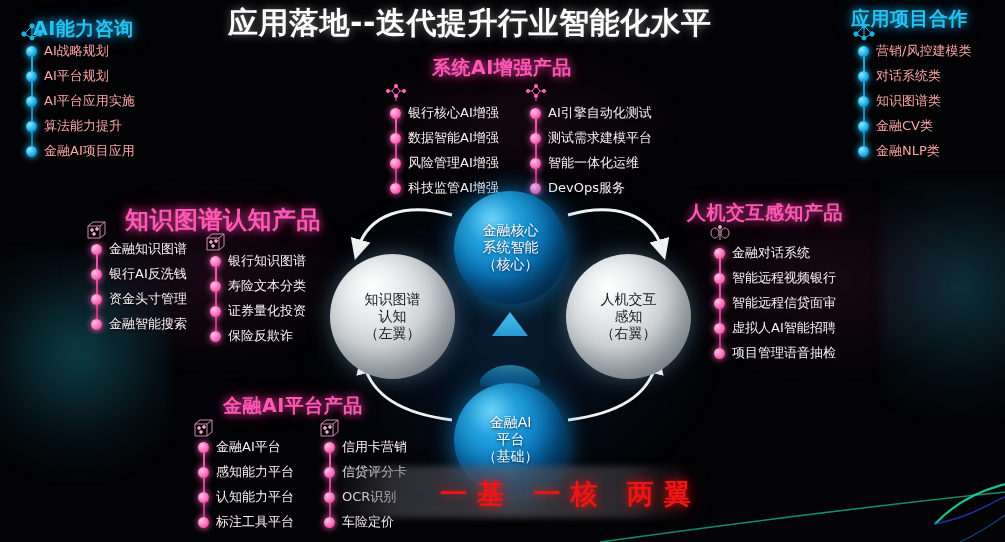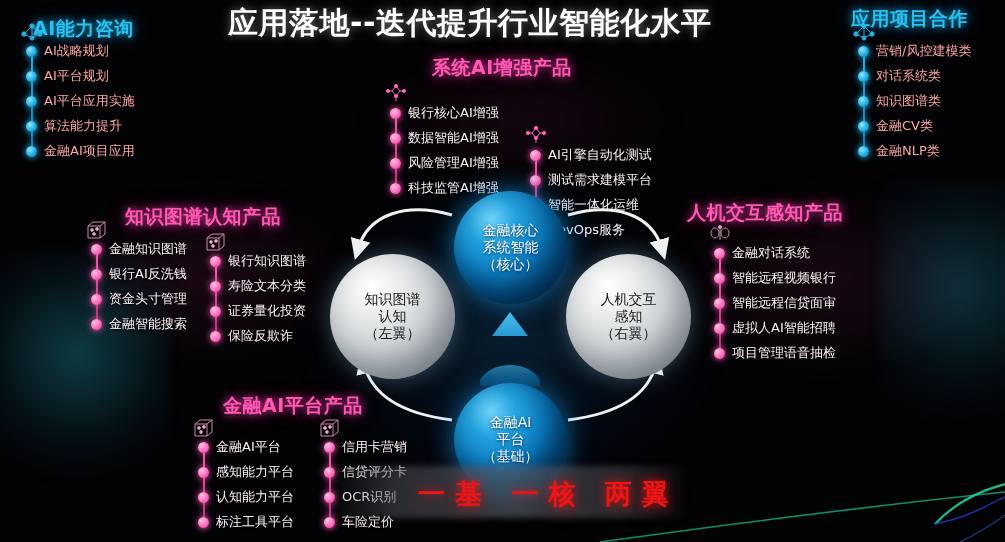--- a/index.html
+++ b/index.html
@@ -205,21 +205,21 @@
       </div>
     <div class="item">
         <span class="dot dot-pink"></span>
         <span class="itxt itxt-pink">风险管理AI增强</span>
       </div>
     <div class="item">
         <span class="dot dot-pink"></span>
         <span class="itxt itxt-pink">科技监管AI增强</span>
       </div>
   </div>
-  <div class="listgrp" style="left:528px;top:100px;margin-top:42px;">
+  <div class="listgrp" style="left:528px;top:100px;">
     <div class="rail rail-pink"></div>
     <svg class="nodeicon" viewBox="0 0 26 22">
       <g stroke="#ff62b8" stroke-width="1" fill="none">
         <path d="M13 2 L17 7 L13 12 L9 7 Z"></path>
         <path d="M5 7 L9 7 M17 7 L21 7 M13 12 L13 17"></path>
         <circle cx="13" cy="2" r="1.6" fill="#ff62b8"></circle>
           <circle cx="5" cy="7" r="1.6" fill="#ff62b8"></circle>
         <circle cx="21" cy="7" r="1.6" fill="#ff62b8"></circle>
           <circle cx="13" cy="12" r="1.6" fill="#ff62b8"></circle>
       </g>
@@ -235,21 +235,21 @@
     <div class="item">
         <span class="dot dot-pink"></span>
         <span class="itxt itxt-pink">智能一体化运维</span>
       </div>
     <div class="item">
         <span class="dot dot-pink"></span>
         <span class="itxt itxt-pink">DevOps服务</span>
       </div>
   </div>
 
-  <div class="heading h-pink" style="left:125px;top:204px;font-size:19px;">知识图谱认知产品</div>
+  <div class="heading h-pink" style="left:125px;top:204px;font-size:24px;">知识图谱认知产品</div>
   <div class="listgrp" style="left:89px;top:236px;">
     <div class="rail rail-pink"></div>
     <svg class="nodeicon" viewBox="0 0 26 22">
       <g stroke="#d08ab0" stroke-width="1" fill="none">
         <path d="M4 6 L16 6 L16 18 L4 18 Z"></path>
         <path d="M4 6 L9 2 L21 2 L16 6 M21 2 L21 14 L16 18"></path>
         <circle cx="8" cy="10" r="1.4" fill="#ffc6e4"></circle>
           <circle cx="13" cy="9" r="1.4" fill="#ffc6e4"></circle>
         <circle cx="10" cy="14" r="1.4" fill="#ffc6e4"></circle>
       </g>
@@ -441,15 +441,15 @@
 
   <div class="sphere sph-blue" style="left:454px;top:383px;width:113px;height:113px;">
     <div class="sph-txt">
       <span>金融AI</span><br>
       <span>平台</span><br>
       <span>（基础）</span>
     </div>
   </div>
 
   <div class="slogan-band"></div>
-  <div class="slogan" style="left:418px;top:476px;font-size:27px;">一基  一核  两翼</div>
+  <div class="slogan" style="left:440px;top:476px;font-size:27px;">一基  一核  两翼</div>
 
 </div>
 
 </body></html>

